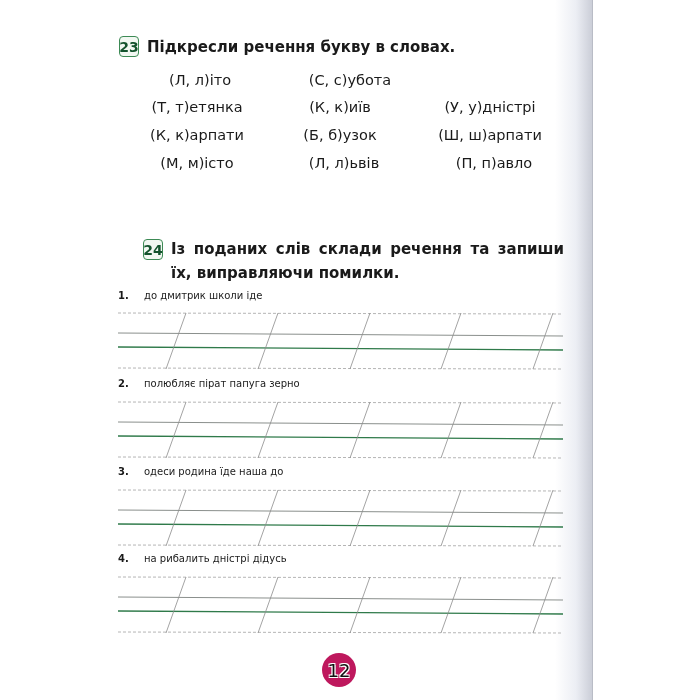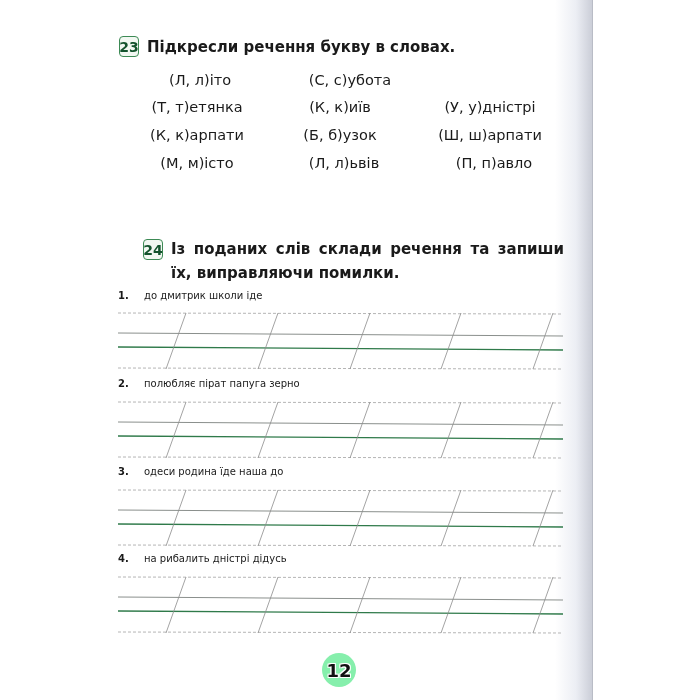--- a/index.html
+++ b/index.html
@@ -28,22 +28,22 @@
     .grid23 { position: absolute; left: 127px; top: 66px; width: 440px; }
     .grid-row { display: flex; height: 27.6px; align-items: center; }
     .cell { font-size: 14.5px; text-align: center; }
     .c0 { width: 140px; } .c1 { width: 146px; } .c2 { width: 154px; }
     .ex { position: absolute; left: 118px; font-size: 10px; }
     .ex .num { font-weight: bold; display: inline-block; width: 26px; }
     .lines { position: absolute; left: 118px; width: 445px; height: 58px; }
     .lines svg { position: absolute; left: 0; top: 0; }
     .page-num {
       position: absolute; left: 322px; top: 653px; width: 34px; height: 34px; border-radius: 50%;
-      background: #86efac; display: flex; align-items: center; justify-content: center;
-      font-weight: bold; font-size: 18px; color: #111;
+      background: #be185d; display: flex; align-items: center; justify-content: center;
+      font-weight: normal; font-size: 18px; color: #111;
       text-shadow: -1px -1px 0 #fff, 1px -1px 0 #fff, -1px 1px 0 #fff, 1px 1px 0 #fff;
     }
   </style>
 </head>
 <body>
 
 <div class="page-edge"></div>
 <div class="page-edge-line"></div>
 
 <div class="task-header" id="t23">

